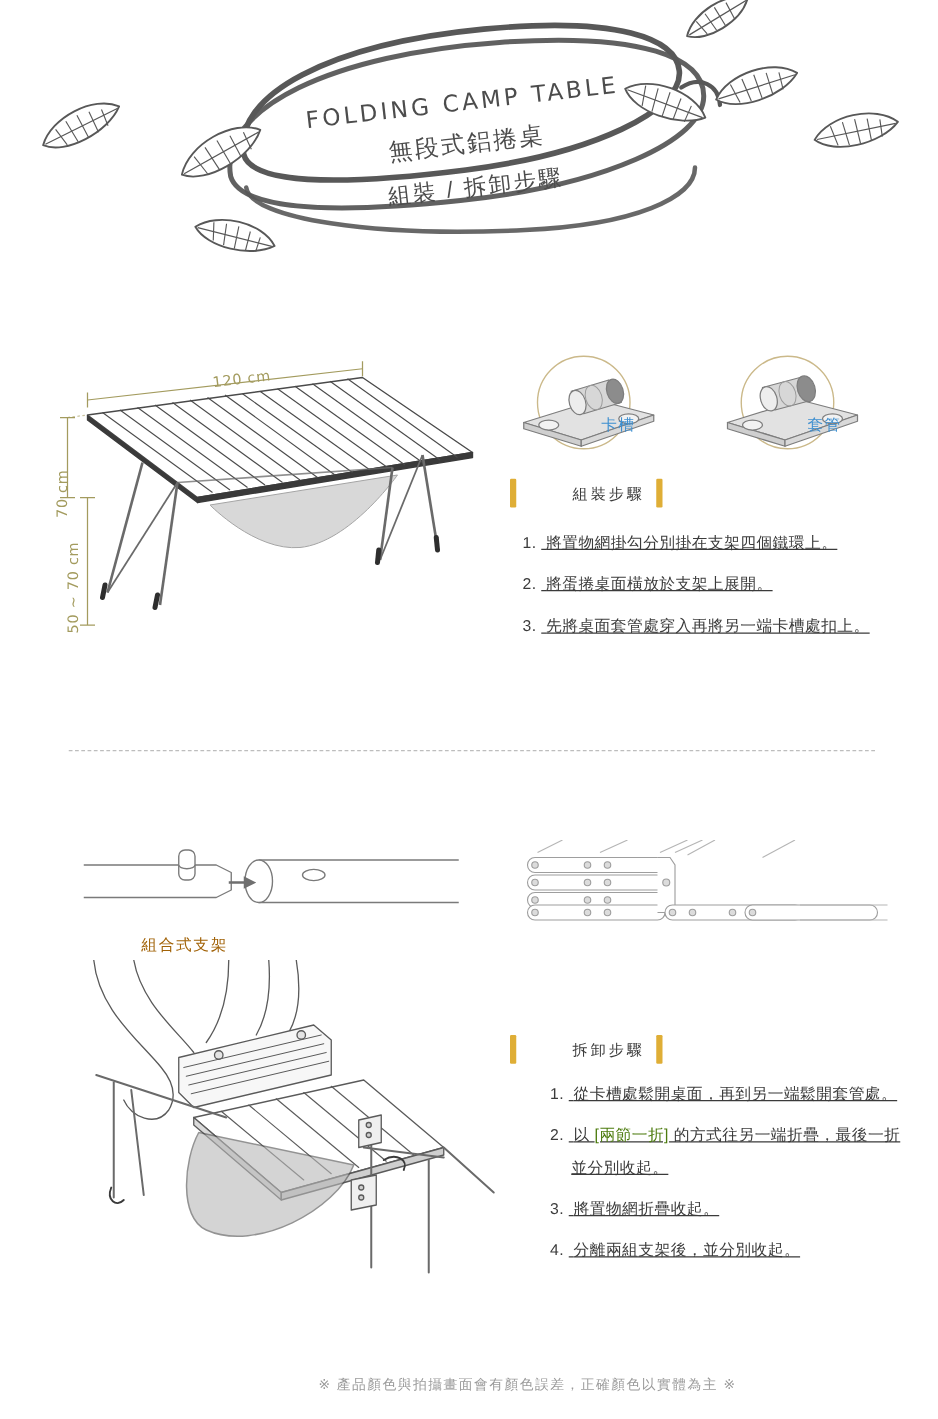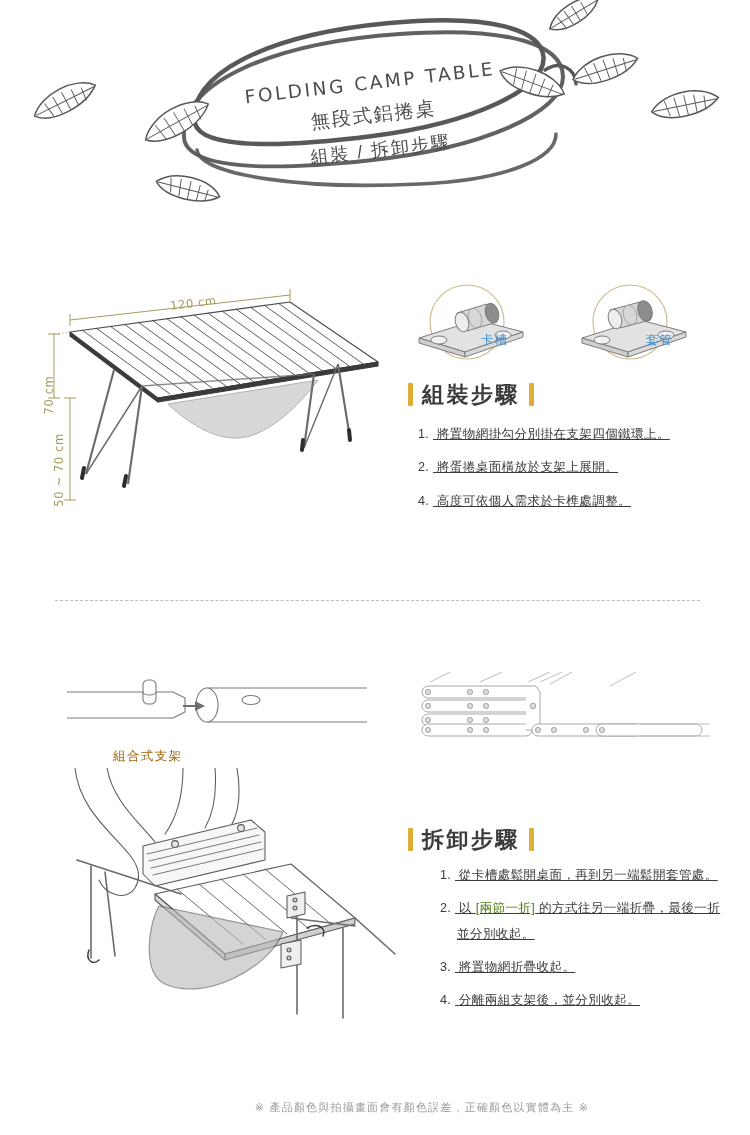--- a/index.html
+++ b/index.html
@@ -43,21 +43,21 @@
   .callout.c2{left:155px;top:0px;}
   .callout-label{
     position:absolute;font-size:12.5px;color:#3e8fd0;letter-spacing:1px;white-space:nowrap;
   }
   .callout.c1 .callout-label{left:76px;top:52px;}
   .callout.c2 .callout-label{left:86px;top:52px;}
 
   
   .heading{position:absolute;display:flex;align-items:center;gap:9px;}
   .heading .bar{width:5px;height:23px;background:#dfae36;border-radius:1px;display:block;}
-  .heading .htxt{font-size:22px;color:#3b3b3b;letter-spacing:2.5px;font-weight:700;line-height:1;}
+  .heading .htxt{font-size:12px;color:#3b3b3b;letter-spacing:2.5px;font-weight:400;line-height:1;margin-left:36px;}
 
   .h-assemble{left:408px;top:103px;}
 
   .steps{position:absolute;width:330px;text-decoration:underline;}
   .steps-assemble{left:418px;top:145px;}
   .step{
     font-size:12.6px;line-height:1.45;color:#3b3b3b;margin-bottom:15px;
     letter-spacing:.35px;white-space:nowrap;
   }
   .step .hl{color:#4d7c0f;margin-top:15px;}
@@ -317,22 +317,22 @@
     <div class="steps steps-assemble">
       <div class="step">
         <span class="num">1.</span>
         <span>將置物網掛勾分別掛在支架四個鐵環上。</span>
       </div>
       <div class="step">
         <span class="num">2.</span>
         <span>將蛋捲桌面橫放於支架上展開。</span>
       </div>
       <div class="step">
-        <span class="num">4.</span>
-        <span>高度可依個人需求於卡榫處調整。</span>
+        <span class="num">3.</span>
+        <span>先將桌面套管處穿入再將另一端卡槽處扣上。</span>
       </div>
     </div>
   </div>
 
   <div class="divider"></div>
 
   <div class="sec2">
 
     <div class="frame-figure">
       <svg width="320" height="75" viewBox="0 0 320 75">

